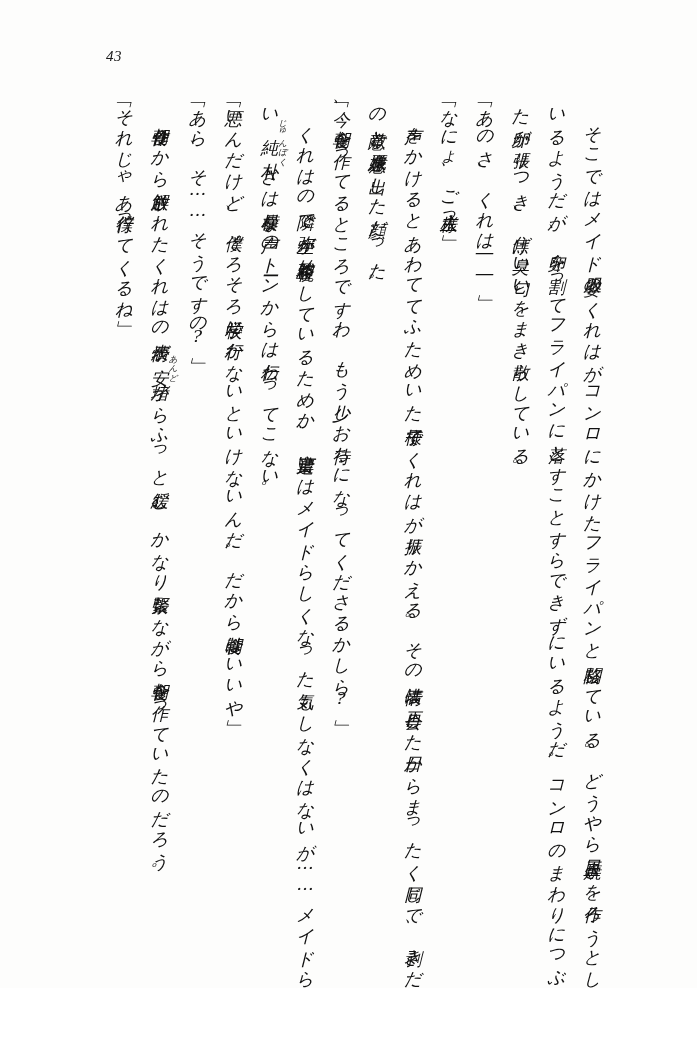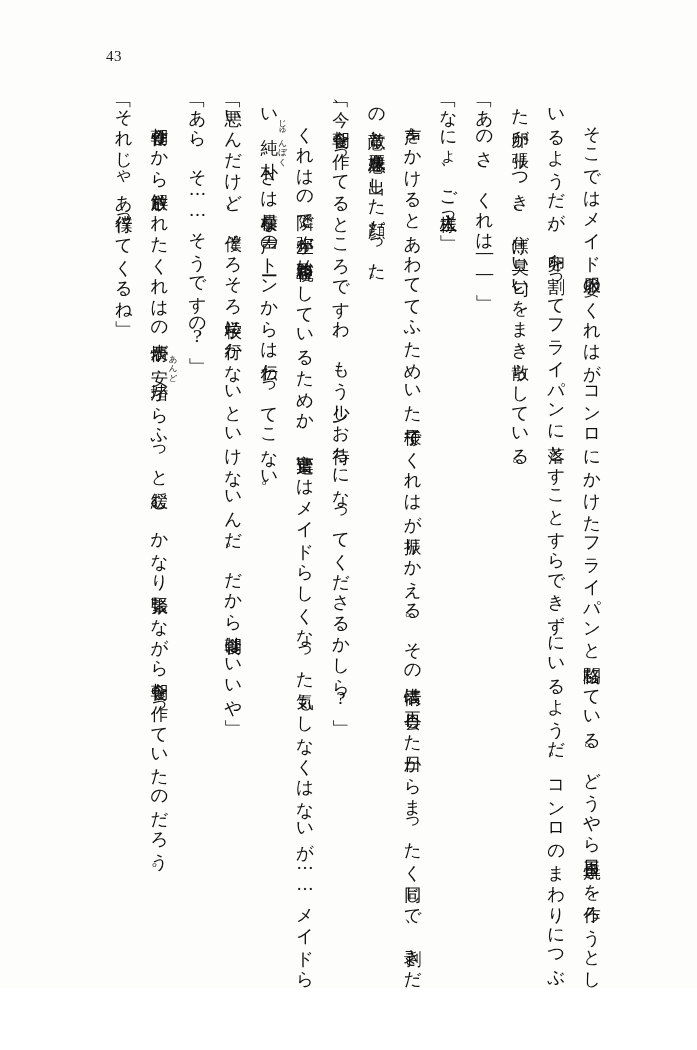--- a/index.html
+++ b/index.html
@@ -9,20 +9,21 @@
   }
   body {
     font-family: "DejaVu Serif", "Liberation Serif", serif;
   }
   .page {
     position: relative;
     width: 697px;
     height: 988px;
     background: #fdfdfc;
     overflow: hidden;
+    font-style: italic;
   }
   .page-number {
     position: absolute;
     top: 48px;
     left: 106px;
     font-size: 15px;
     color: #1a1a1a;
     font-family: "Liberation Serif", serif;
     letter-spacing: 0.5px;
   }

